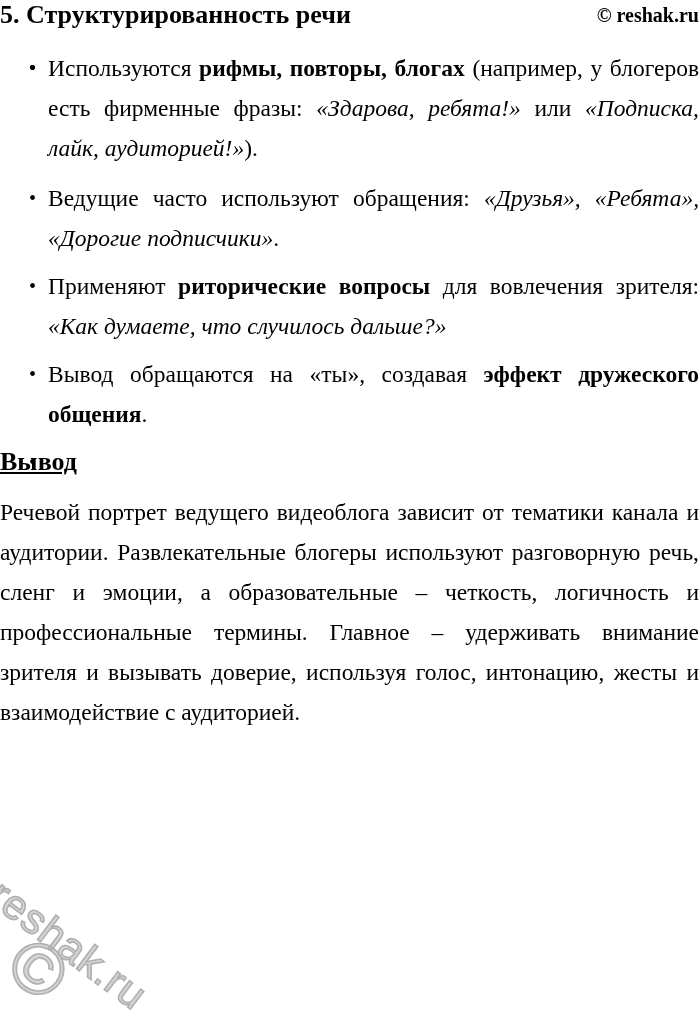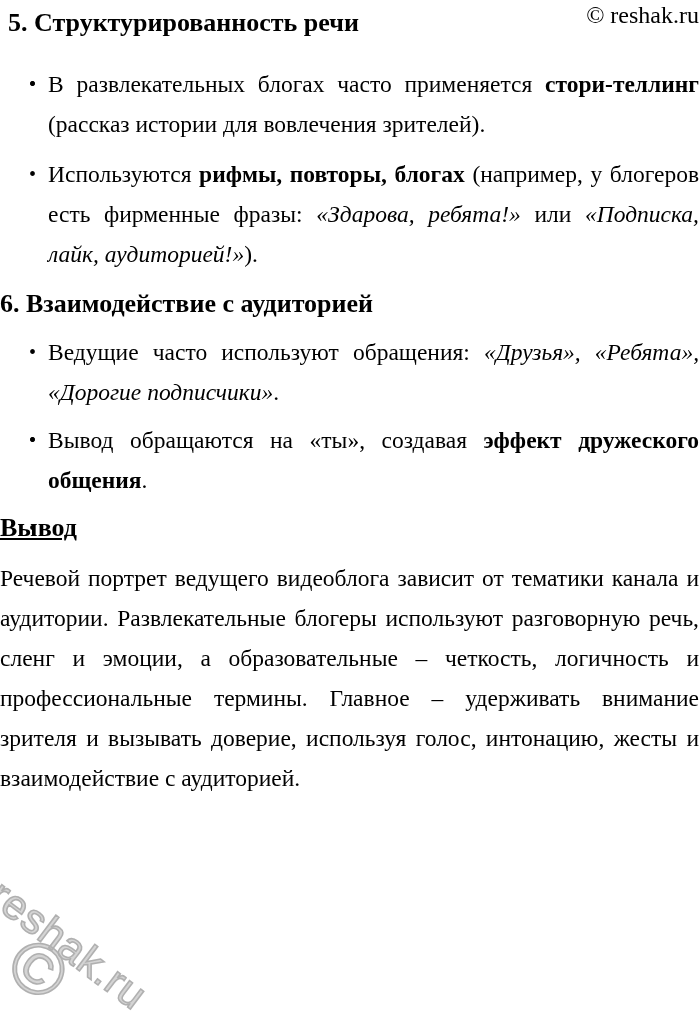--- a/index.html
+++ b/index.html
@@ -10,24 +10,24 @@
   }
   .page { position: relative; width: 699px; height: 1033px; }
   .content { position: relative; z-index: 1; }
 
   
   .header-row {
     display: flex; justify-content: space-between; align-items: flex-start;
     line-height: 30px; margin-bottom: 18px;
   }
   .doc-h1 {
-    font-size: 26px; font-weight: bold; margin: 8px; line-height: 30px;
+    font-size: 26px; font-weight: bold; margin: 0; line-height: 30px;
     font-family: "Liberation Serif", serif;
   }
-  .site-copyright { font-size: 24px; line-height: 30px; font-weight: normal; }
+  .site-copyright { font-size: 20px; line-height: 30px; font-weight: bold; }
 
   
   ul.doc-list { list-style: none; margin: 0; padding: 0; }
   ul.doc-list li {
     position: relative; padding-left: 48px; margin: 0 0 10px 0;
     font-size: 23.5px; line-height: 40px; text-align: justify;
   }
   ul.doc-list.tight li { margin-bottom: 8px; }
   .bullet {
     position: absolute; left: 29px; top: 0; font-size: 20px; line-height: 40px;
@@ -74,37 +74,36 @@
       <h1 class="doc-h1">5. Структурированность речи</h1>
       <span class="site-copyright">© reshak.ru</span>
     </div>
 
     <ul class="doc-list">
       <li>
         <span class="bullet">•</span>
       </li>
       <li>
         <span class="bullet">•</span>
-        <span class="li-content"><span>В развлекательных блогах часто применяется </span><span class="run-b">стори-теллинг</span><span> (рассказ истории для вовлечения зрителей).</span></span>
       </li>
       <li>
         <span class="bullet">•</span>
         <span class="li-content"><span>Используются </span><span class="run-b">рифмы, повторы, блогах</span><span> (например, у блогеров есть фирменные фразы: </span><span class="run-i">«Здарова, ребята!»</span><span> или </span><span class="run-i">«Подписка, лайк, аудиторией!»</span><span>).</span></span>
       </li>
     </ul>
 
-    <h2 class="doc-h2">6. Взаимодействие с аудиторией</h2>
 
     <ul class="doc-list tight">
       <li>
         <span class="bullet">•</span>
         <span class="li-content"><span>Ведущие часто используют обращения: </span><span class="run-i">«Друзья», «Ребята», «Дорогие подписчики»</span><span>.</span></span>
       </li>
       <li>
         <span class="bullet">•</span>
+        <span class="li-content"><span>Применяют </span><span class="run-b">риторические вопросы</span><span> для вовлечения зрителя: </span><span class="run-i">«Как думаете, что случилось дальше?»</span></span>
       </li>
       <li>
         <span class="bullet">•</span>
         <span class="li-content"><span>Вывод обращаются на «ты», создавая </span><span class="run-b">эффект дружеского общения</span><span>.</span></span>
       </li>
       <li>
         <span class="bullet">•</span>
       </li>
     </ul>
 

